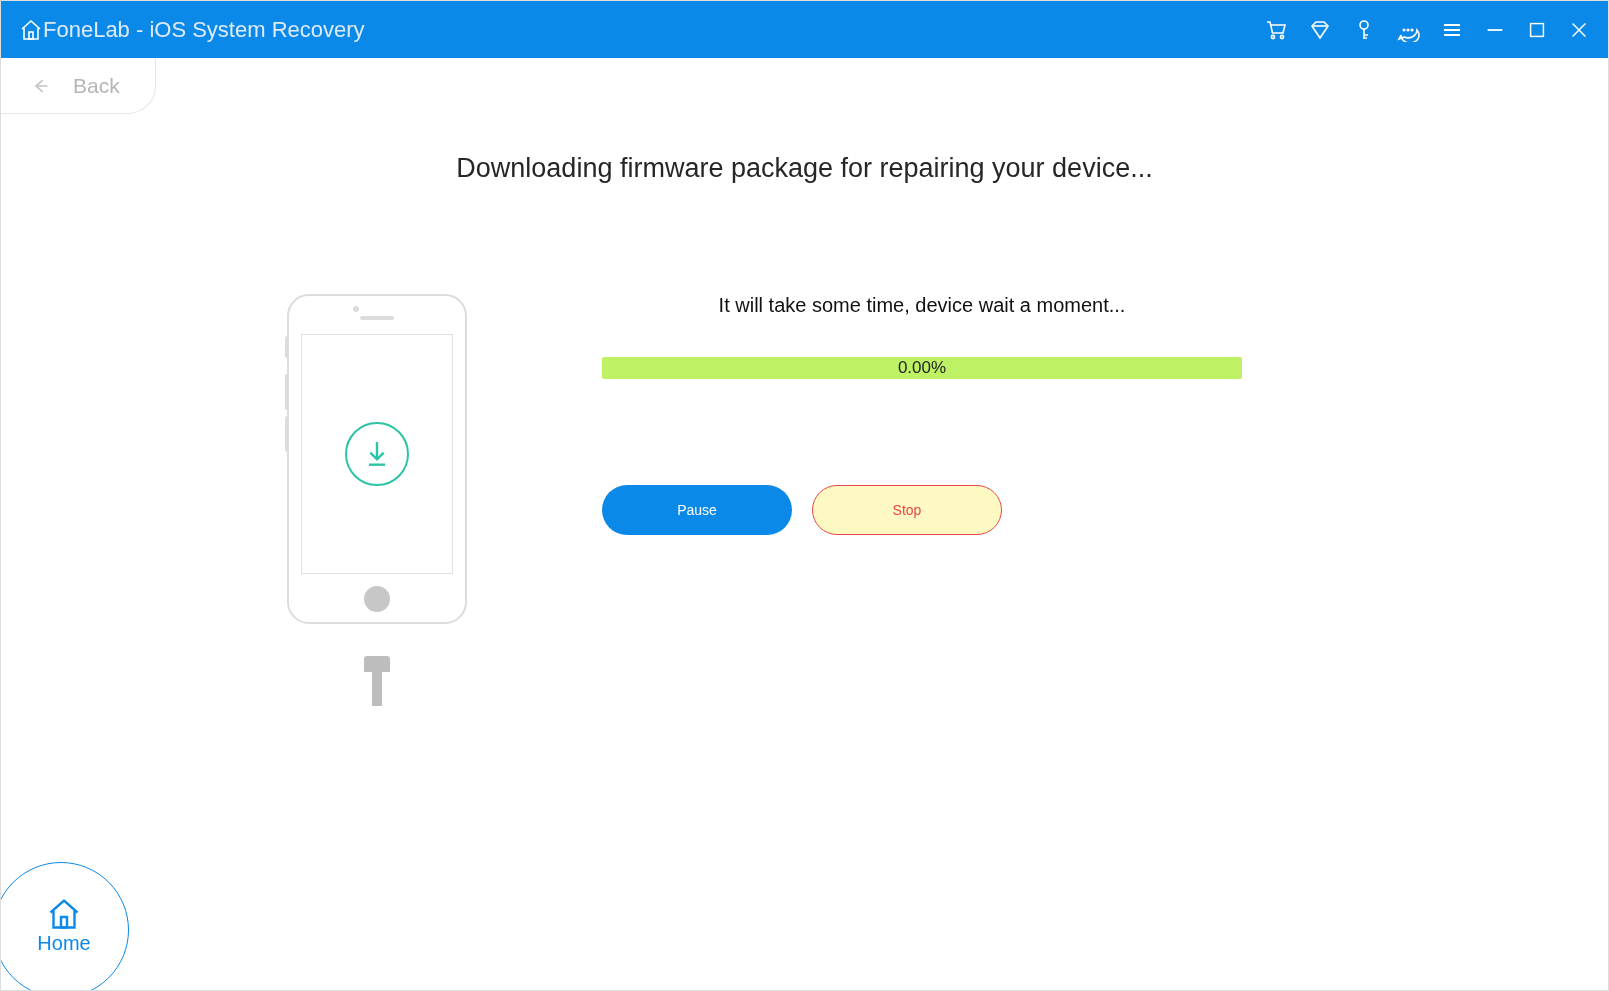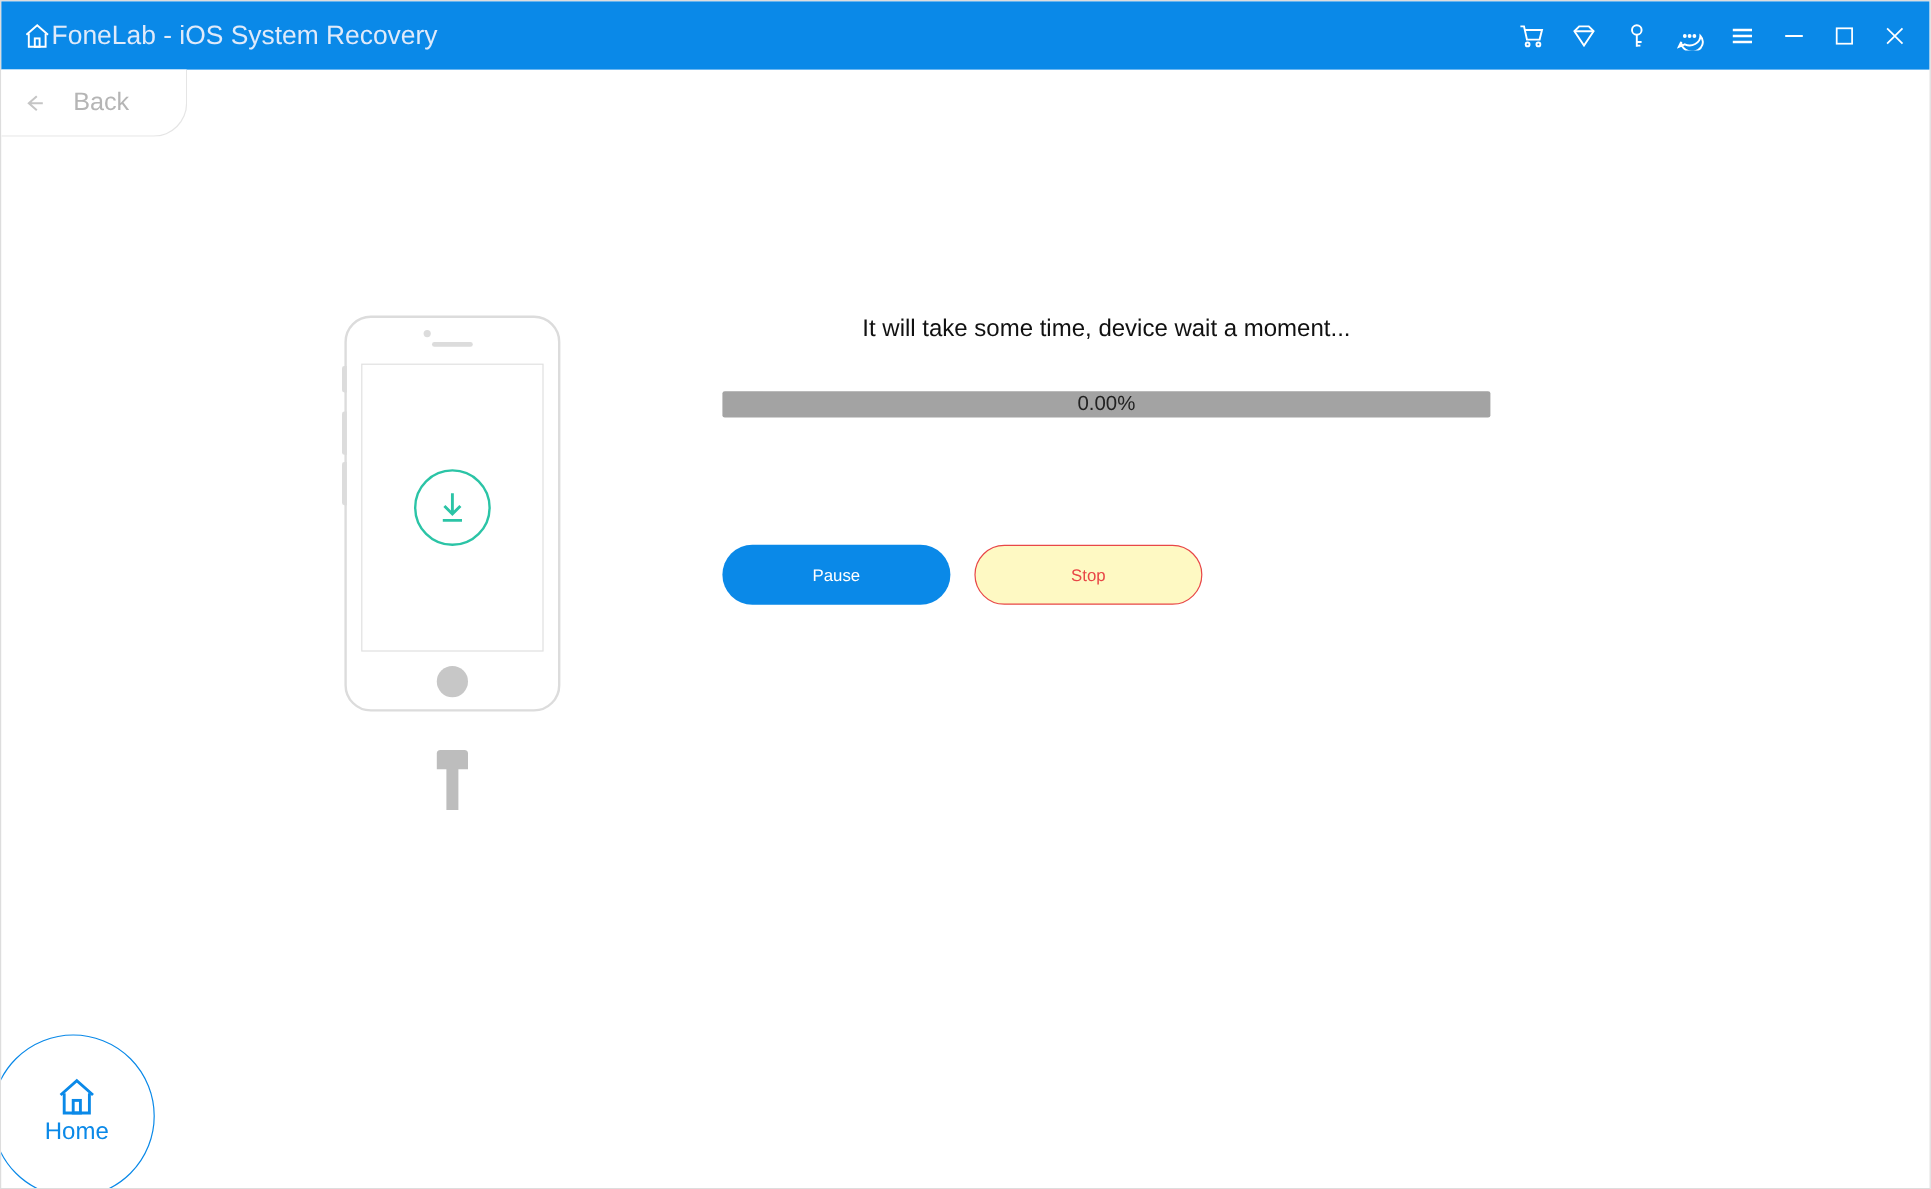--- a/index.html
+++ b/index.html
@@ -33,21 +33,21 @@
   top: 57px;
   left: 0;
   width: 155px;
   height: 56px;
   background: #fff;
   border-right: 1px solid #e5e5e5;
   border-bottom: 1px solid #e5e5e5;
   border-bottom-right-radius: 28px;
   display: flex;
   align-items: center;
-  padding-left: 18px;
+  padding-left: 30px;
   gap: 22px;
   cursor: pointer;
 }
 .back-arrow { width: 20px; height: 20px; }
 .back-label { font-size: 21px; color: #b5b5b5; }
 
 .content {
   padding-top: 95px;
   text-align: center;
 }
@@ -103,21 +103,21 @@
 }
 .phone-cable {
   position:absolute; bottom:-42px; left:50%; transform:translateX(-50%);
   width:10px; height:36px; background:#bdbdbd;
 }
 
 .right-col { text-align:center; width: 640px; }
 .wait-text { font-size: 20px; color: #111; margin-bottom: 40px; }
 .progress-bar {
   width: 640px; height: 22px;
-  background: #a3a3a3;
+  background: #bef264;
   border-radius: 2px;
   display:flex; align-items:center; justify-content:center;
   font-size: 17px; color: #222;
   margin-bottom: 106px;
 }
 .btn-row { display:flex; gap: 20px; justify-content:flex-start; }
 .btn {
   width: 190px; height: 50px;
   border-radius: 25px;
   font-size: 14px;
@@ -214,20 +214,21 @@
 <div class="back-tab">
   <span class="back-arrow">
     <svg viewBox="0 0 24 24" fill="none" stroke="#c5c5c5" stroke-width="2">
       <path d="M14 5 L6 12 L14 19 M6 12 H20"></path>
     </svg>
   </span>
   <span class="back-label">Back</span>
 </div>
 
 <div class="content">
+  <h1 class="page-title">Downloading firmware package for repairing your device...</h1>
 
   <div class="main-row">
     <div class="phone-wrap">
       <div class="phone">
         <div class="phone-side-btn1"></div>
         <div class="phone-side-btn2"></div>
         <div class="phone-side-btn3"></div>
         <div class="phone-camera"></div>
         <div class="phone-speaker"></div>
         <div class="phone-screen">

